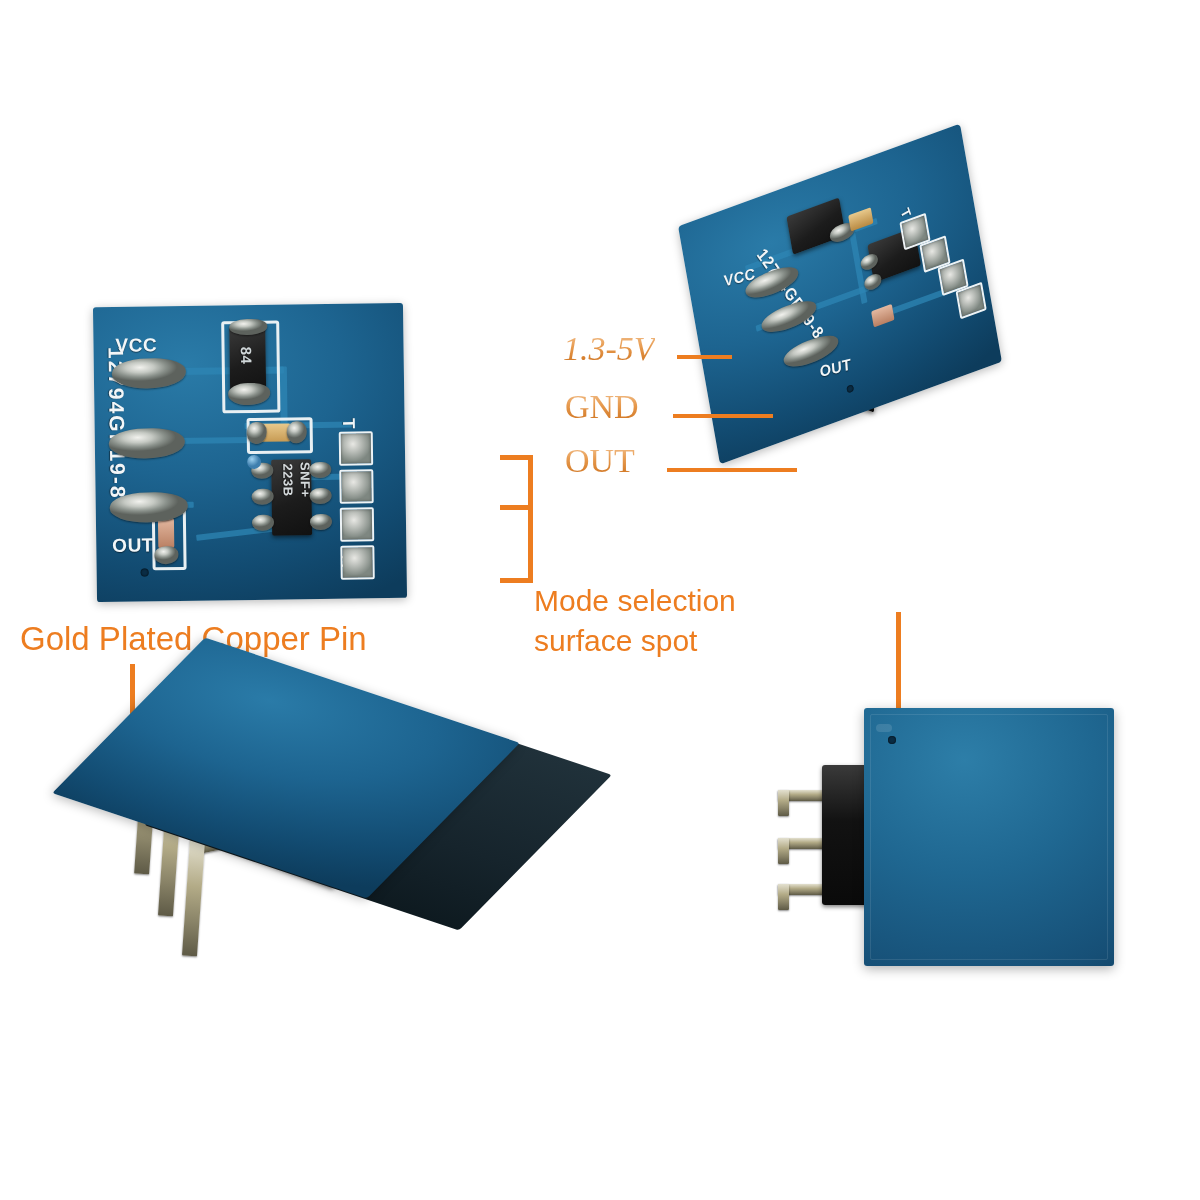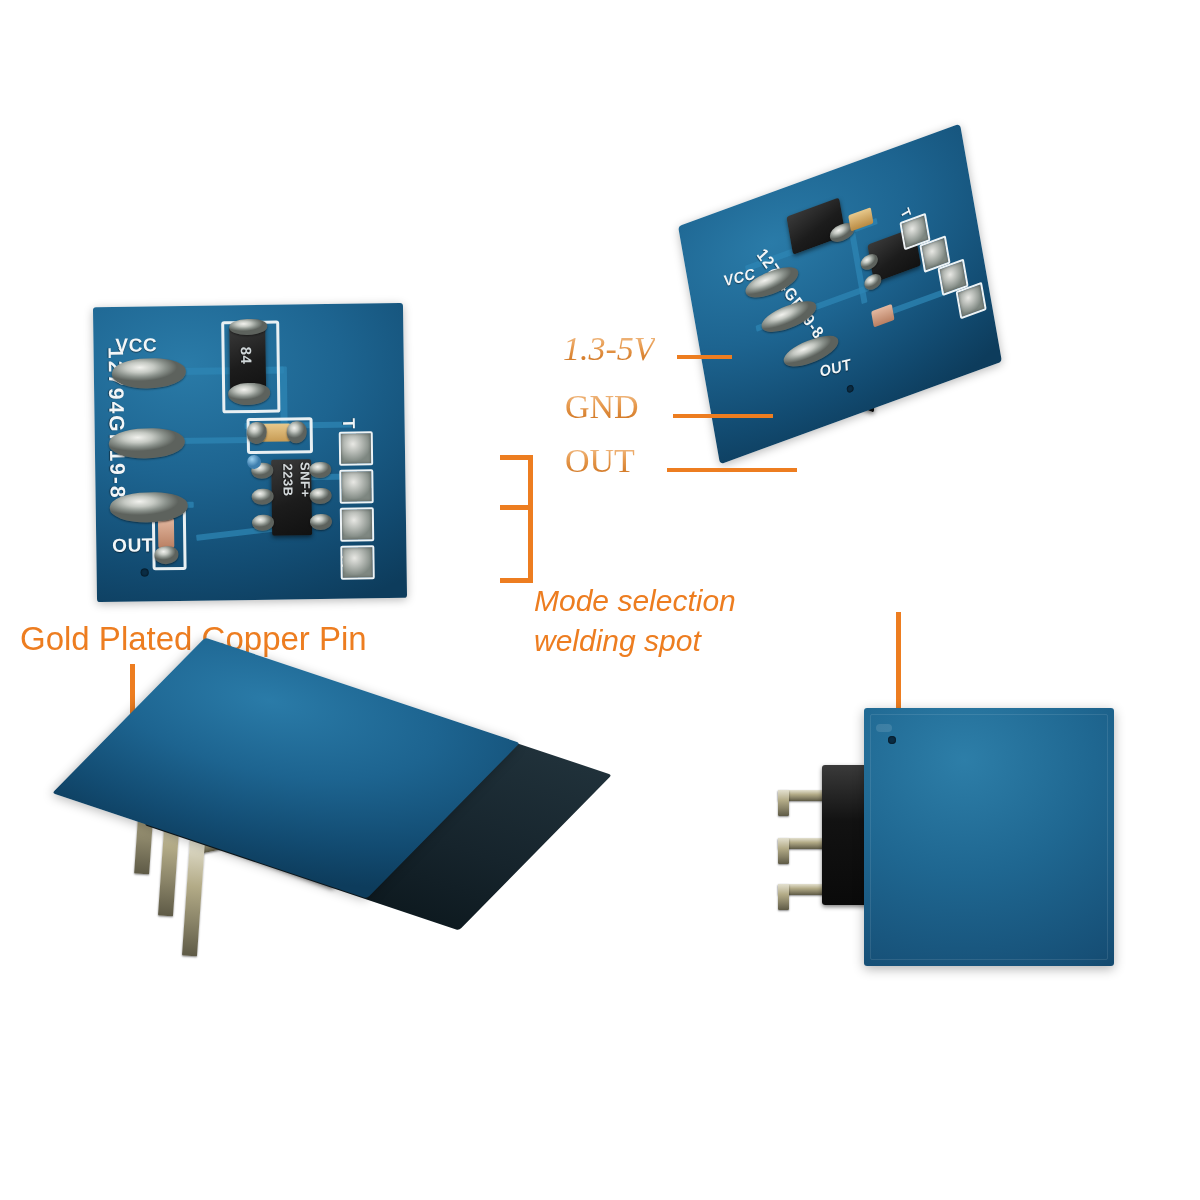--- a/index.html
+++ b/index.html
@@ -134,27 +134,27 @@
       <div class="pad" style="left:244px;top:242px;width:30px;height:30px;"></div>
 
       <div class="solderblob" style="left:18px;top:52px;width:74px;height:30px;"></div>
       <div class="solderblob" style="left:14px;top:122px;width:76px;height:30px;"></div>
       <div class="solderblob" style="left:14px;top:186px;width:78px;height:30px;"></div>
 
       <div class="viahole" style="left:44px;top:262px;width:8px;height:8px;"></div>
     </div>
   </div>
 
-  <div class="abs" style="left:500px;top:455px;width:300px;height:200px;font-style:italic;">
+  <div class="abs" style="left:500px;top:455px;width:300px;height:200px;">
     <div class="lead" style="left:28px;top:0px;width:5px;height:128px;"></div>
     <div class="lead" style="left:0px;top:0px;width:33px;height:5px;"></div>
     <div class="lead" style="left:0px;top:50px;width:33px;height:5px;"></div>
     <div class="lead" style="left:0px;top:123px;width:33px;height:5px;"></div>
     <div class="ann-sans" style="position:absolute;left:34px;top:128px;font-size:30px;">Mode selection</div>
-    <div class="ann-sans" style="position:absolute;left:34px;top:168px;font-size:30px;">welding spot</div>
+    <div class="ann-sans" style="position:absolute;left:34px;top:168px;font-size:30px;">surface spot</div>
   </div>
 
   <div class="abs" style="left:690px;top:175px;width:440px;height:340px;">
 
     <div style="position:absolute;left:0px;top:85px;width:130px;height:170px;">
       <div class="hdr-pin" style="left:20px;top:0px;width:12px;height:72px;transform:skewX(-6deg);"></div>
       <div class="hdr-pin" style="left:20px;top:62px;width:58px;height:12px;transform:skewY(6deg);"></div>
       <div class="hdr-pin" style="left:52px;top:30px;width:12px;height:70px;transform:skewX(-6deg);"></div>
       <div class="hdr-pin" style="left:52px;top:92px;width:58px;height:12px;transform:skewY(6deg);"></div>
       <div class="hdr-pin" style="left:84px;top:62px;width:12px;height:70px;transform:skewX(-6deg);"></div>

